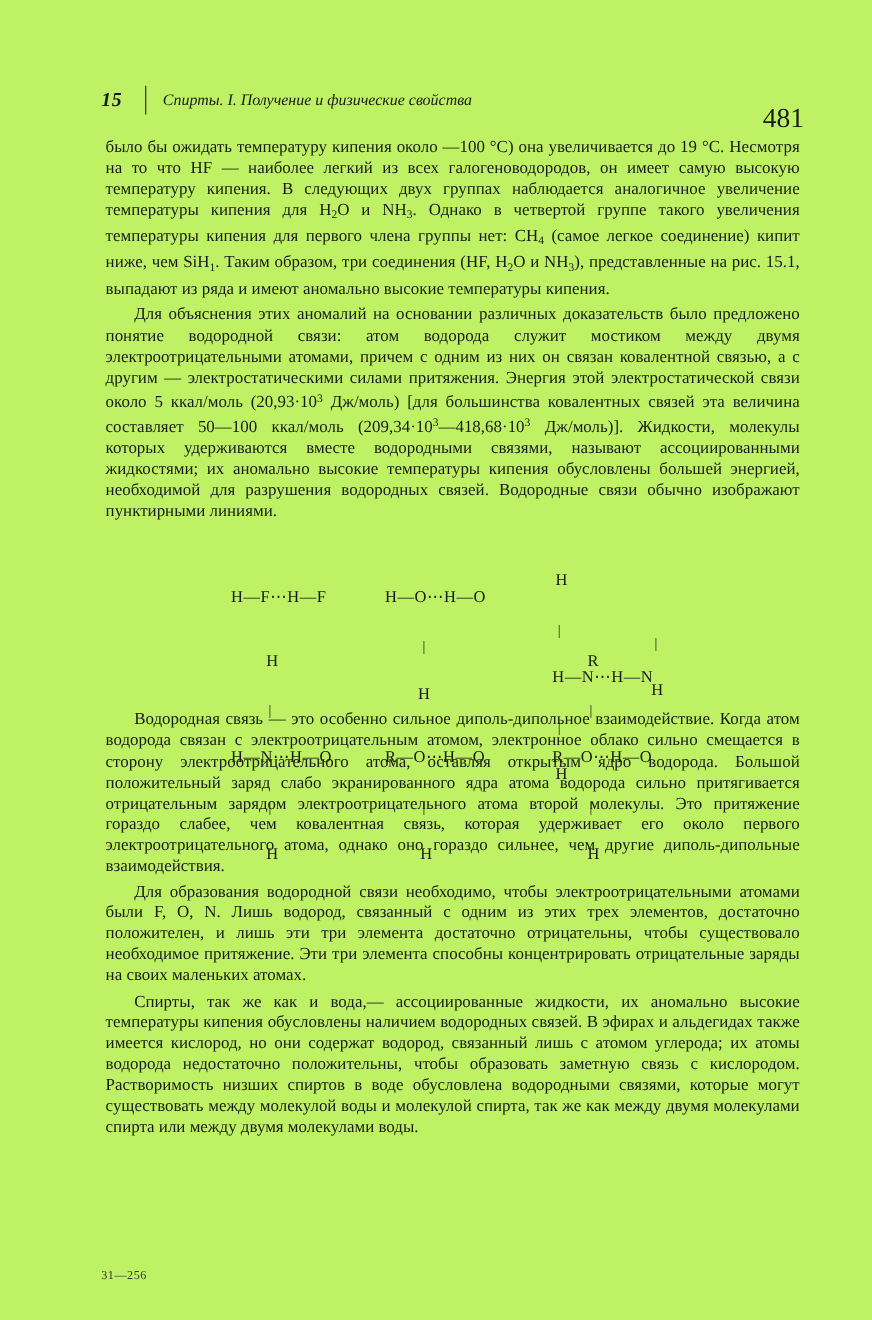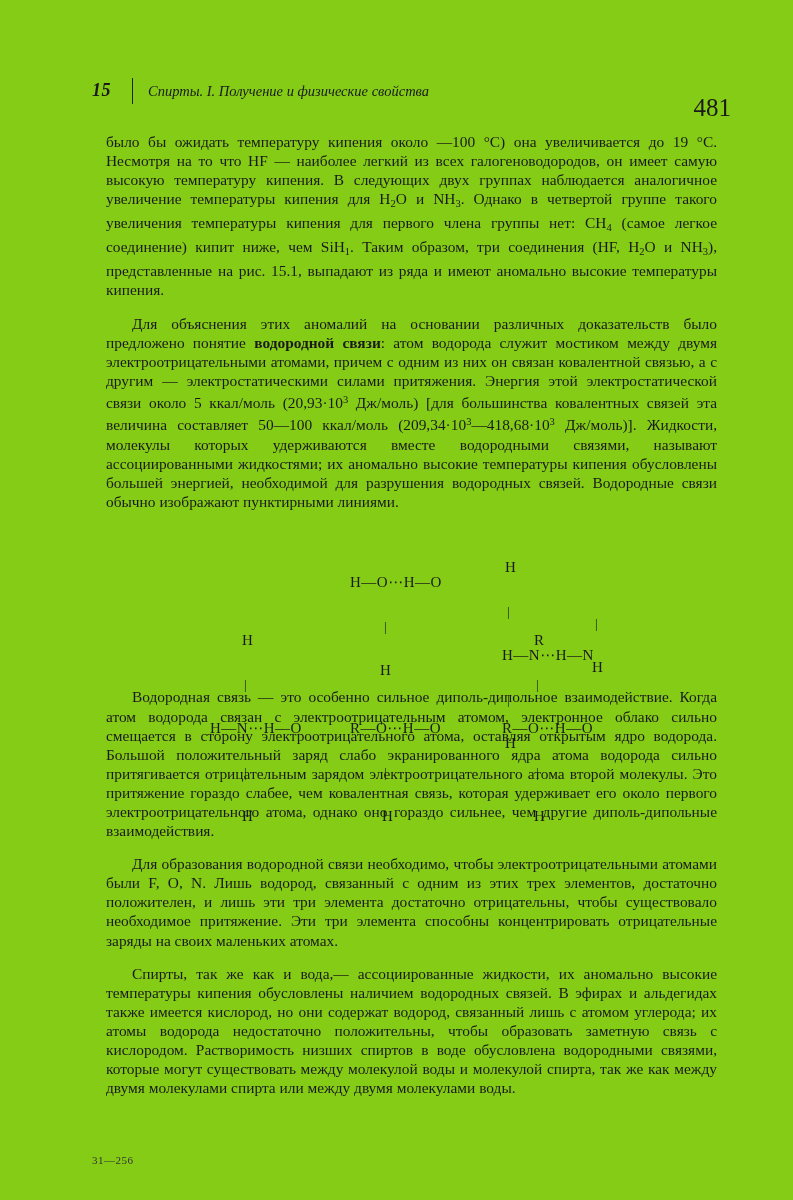--- a/index.html
+++ b/index.html
@@ -11,21 +11,21 @@
     height: 1200px;
     background: #ffffff;
     font-family: "Liberation Serif", serif;
     color: #1a1a1a;
     overflow: hidden;
   }
   .page {
     position: relative;
     width: 793px;
     height: 1200px;
-    background: #84cc16;
+    background: #bef264;
     box-sizing: border-box;
     padding: 78px 62px 40px 92px;
   }
   
   .header {
     position: relative;
     height: 40px;
     margin-bottom: 6px;
   }
   .chap-num {
@@ -59,28 +59,28 @@
     font-size: 25px;
   }
   
   .body {
     font-size: 15.4px;
     line-height: 19.1px;
     text-align: justify;
     text-justify: inter-word;
   }
   .body p {
-    margin: 14px;
+    margin: 4px;
     text-indent: 26px;
   }
   .body p.noind {
     text-indent: 0;
   }
   .i { }
-  .b { font-weight: bold; }
+  .b { font-weight: normal; }
   sub {
     font-size: 10.5px;
     vertical-align: -0.28em;
   }
   sup {
     font-size: 10.5px;
     vertical-align: 0.52em;
   }
   
   .figure {
@@ -128,20 +128,23 @@
   </div>
 
   <div class="body">
 
     <p class="noind"><span>было бы ожидать температуру кипения около —100 °C) она увеличивается до 19 °C. Несмотря на то что HF — наиболее легкий из всех галогеноводородов, он имеет самую высокую температуру кипения. В следующих двух группах наблюдается аналогичное увеличение температуры кипения для H</span><sub>2</sub><span>O и NH</span><sub>3</sub><span>. Однако в четвертой группе такого увеличения температуры кипения для первого члена группы нет: CH</span><sub>4</sub><span> (самое легкое соединение) кипит ниже, чем SiH</span><sub>1</sub><span>. Таким образом, три соединения (HF, H</span><sub>2</sub><span>O и NH</span><sub>3</sub><span>), представленные на рис. 15.1, выпадают из ряда и имеют аномально высокие температуры кипения.</span></p>
 
     <p><span>Для объяснения этих аномалий на основании различных доказательств было предложено понятие </span><span class="b">водородной связи</span><span>: </span><span class="i">атом водорода служит мостиком между двумя электроотрицательными атомами, причем с одним из них он связан ковалентной связью, а с другим — электростатическими силами притяжения.</span><span> Энергия этой электростатической связи около 5 ккал/моль (20,93·10</span><sup>3</sup><span> Дж/моль) [для большинства ковалентных связей эта величина составляет 50—100 ккал/моль (209,34·10</span><sup>3</sup><span>—418,68·10</span><sup>3</sup><span> Дж/моль)]. Жидкости, молекулы которых удерживаются вместе водородными связями, называют </span><span class="i">ассоциированными жидкостями</span><span>; их аномально высокие температуры кипения обусловлены большей энергией, необходимой для разрушения водородных связей. Водородные связи обычно изображают пунктирными линиями.</span></p>
 
     <div class="figure">
 
+      <div class="struct" style="left:118px; top:20px;">
+        <div class="row">H—F⋯H—F</div>
+      </div>
 
       <div class="struct" style="left:258px; top:20px;">
         <div class="row">H—O⋯H—O</div>
         <div class="bond" style="text-align:left; padding-left:34px;">|</div>
         <div class="row" style="text-align:left; padding-left:30px;">H</div>
       </div>
 
       <div class="struct" style="left:410px; top:5px;">
         <div class="row" style="text-align:left; padding-left:3px;">H</div>
         <div class="bond" style="text-align:left; padding-left:5px;">|</div>

